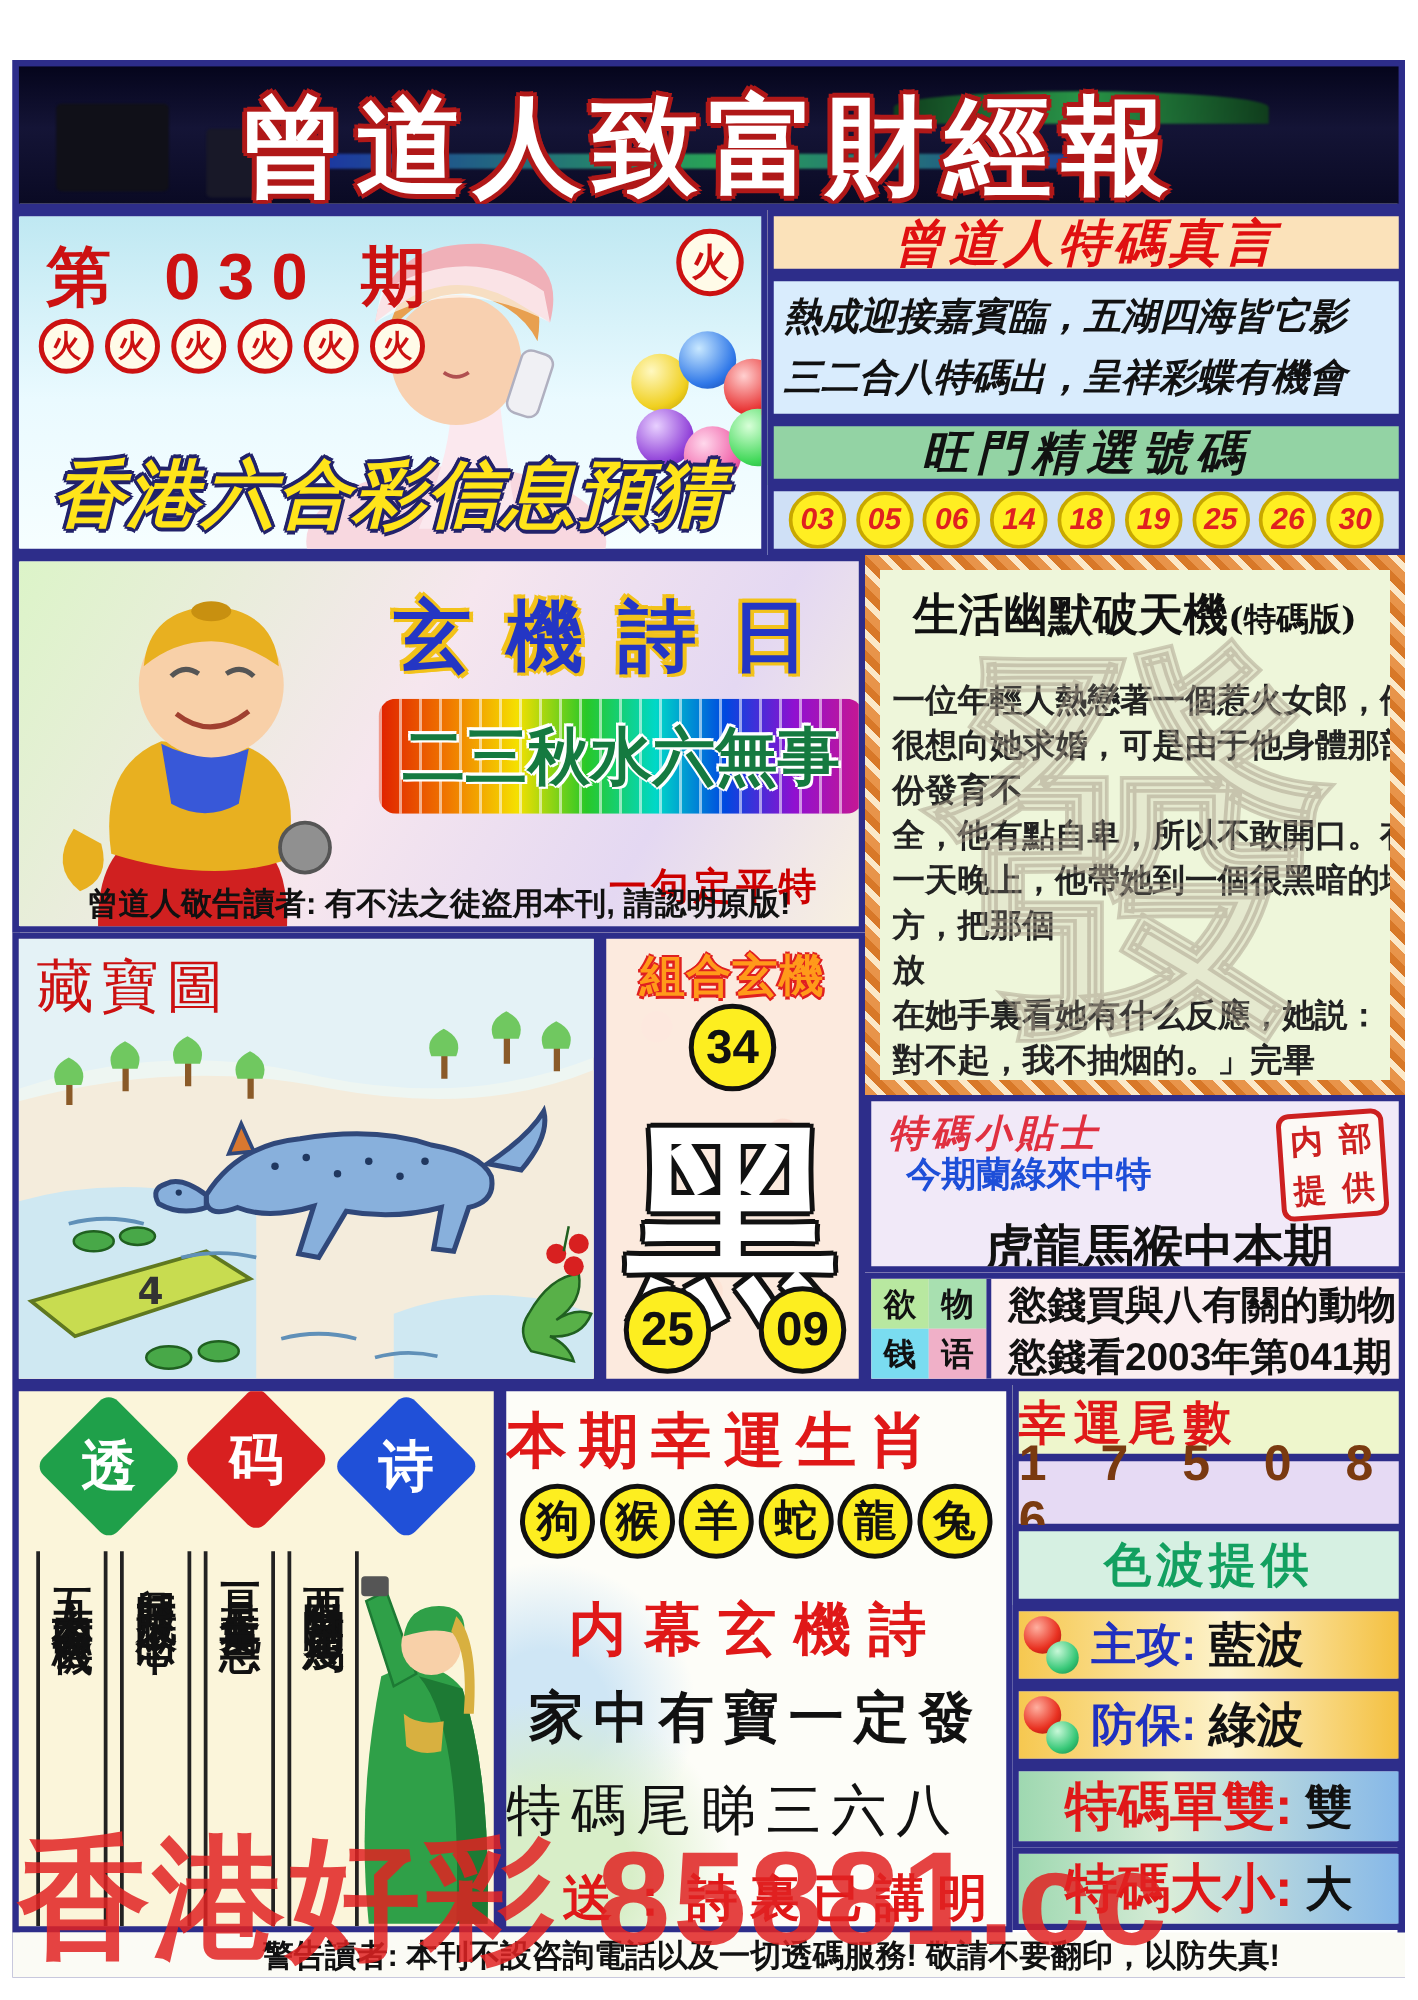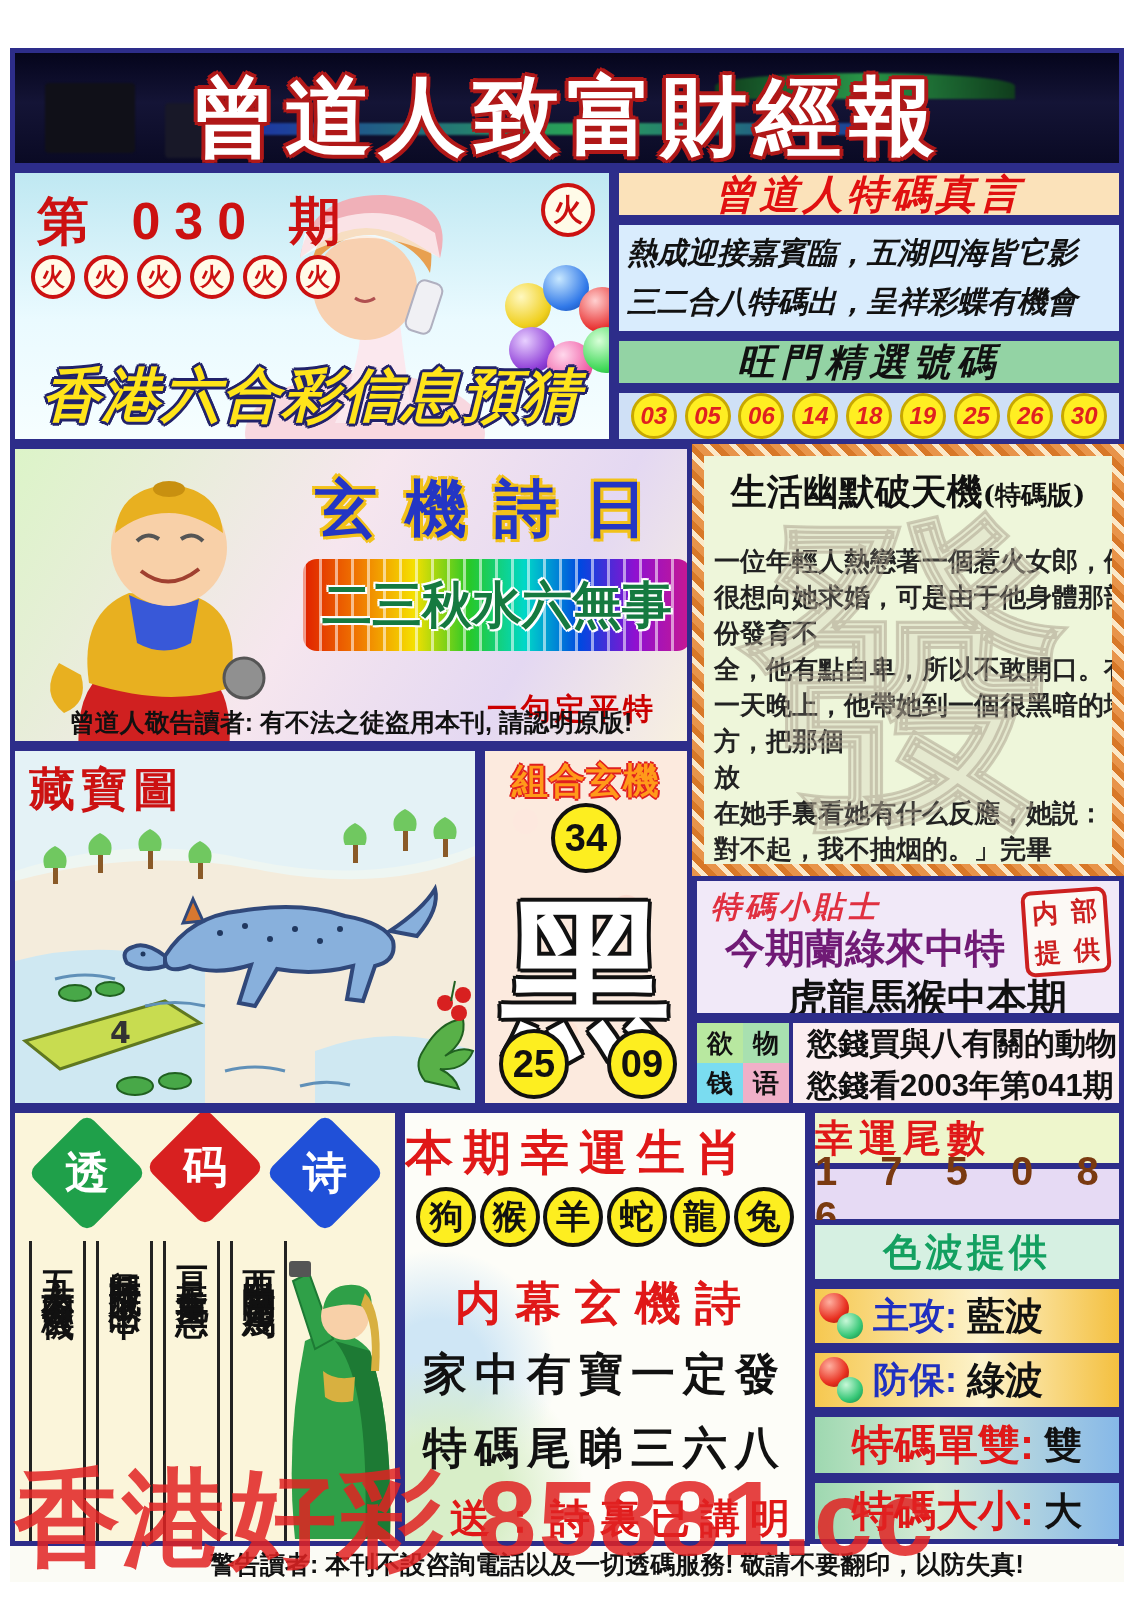--- a/index.html
+++ b/index.html
@@ -76,21 +76,21 @@
   .humor-title .suffix{font-family:"DejaVu Serif",serif;font-size:26px;font-weight:bold;color:#111;}
   .humor-text{margin-top:26px;}
   .humor-text div{font-family:"DejaVu Serif",serif;font-size:26px;font-weight:bold;color:#222;
     line-height:36px;white-space:nowrap;}
   .humor-wm{position:absolute;left:50%;top:54%;transform:translate(-50%,-50%);
     font-family:"DejaVu Serif",serif;font-size:330px;font-weight:bold;
     color:rgba(190,180,160,0.18);-webkit-text-stroke:3px rgba(170,160,140,0.5);pointer-events:none;}
 
   
   .treasure{left:10px;top:746px;width:470px;height:362px;background:#f3ecdc;}
-  .treasure-title{position:absolute;left:14px;top:8px;font-size:46px;font-weight:bold;color:#cc1111;
+  .treasure-title{position:absolute;left:14px;top:8px;font-size:46px;font-weight:normal;color:#cc1111;
     letter-spacing:6px;z-index:3;font-family:"DejaVu Serif",serif;}
   .treasure svg{position:absolute;left:0;top:0;}
 
   
   .combo{left:480px;top:746px;width:212px;height:362px;
     background:radial-gradient(circle at 20% 20%,#fde8de 0 12px,transparent 13px),
                radial-gradient(circle at 70% 45%,#fbdcd0 0 14px,transparent 15px),
                radial-gradient(circle at 40% 80%,#fde4d6 0 12px,transparent 13px),#fceade;}
   .combo-title{position:absolute;left:0;right:0;top:6px;text-align:center;font-size:36px;font-weight:bold;
     color:#ff9a1a;white-space:nowrap;letter-spacing:1px;
@@ -101,21 +101,21 @@
   .combo-char{position:absolute;left:0;right:0;top:116px;text-align:center;
     font-family:"DejaVu Serif",serif;font-size:170px;font-weight:bold;color:#fff;
     text-shadow:-4px 0 #111,4px 0 #111,0 -4px #111,0 4px #111,
                 -3px -3px #111,3px 3px #111,-3px 3px #111,3px -3px #111;}
 
   
   .tips{left:692px;top:876px;width:432px;height:142px;background:#f1e9f8;}
   .tips-title{position:absolute;left:14px;top:6px;color:#e03040;font-size:30px;font-weight:bold;
     font-style:italic;letter-spacing:4px;}
   .tips-line1{position:absolute;left:28px;top:40px;font-family:"DejaVu Serif",serif;
-    font-size:40px;font-weight:bold;color:#701a75;white-space:nowrap;}
+    font-size:28px;font-weight:bold;color:#1d4ed8;white-space:nowrap;}
   .tips-line2{position:absolute;left:90px;top:90px;font-family:"DejaVu Serif",serif;
     font-size:40px;font-weight:bold;color:#111;white-space:nowrap;}
   .stamp{position:absolute;right:10px;top:8px;width:86px;height:86px;border:4px solid #cc2020;
     border-radius:10px;background:rgba(255,252,244,.8);transform:rotate(-4deg);
     display:grid;grid-template-columns:1fr 1fr;box-sizing:border-box;}
   .stamp span{display:flex;align-items:center;justify-content:center;color:#cc2020;
     font-size:26px;font-weight:bold;font-family:"DejaVu Serif",serif;}
 
   
   .yuqian{left:692px;top:1018px;width:432px;height:90px;background:#fbeef0;display:flex;}
@@ -145,22 +145,22 @@
   .lucky-title{position:absolute;left:0;right:0;top:8px;text-align:left;color:#e01818;
     font-size:48px;font-weight:bold;letter-spacing:10px;white-space:nowrap;}
   .zodiac-row{position:absolute;left:8px;right:8px;top:74px;display:flex;justify-content:space-evenly;}
   .zod{width:60px;height:60px;border-radius:50%;background:#fdee20;border:4px solid #111;
     box-sizing:border-box;display:flex;align-items:center;justify-content:center;
     color:#111;font-size:34px;font-weight:bold;font-family:"DejaVu Serif",serif;}
   .lucky-sub{position:absolute;left:0;right:0;top:160px;text-align:center;color:#e01818;
     font-size:46px;font-weight:bold;letter-spacing:14px;white-space:nowrap;}
   .lucky-poem1{position:absolute;left:0;right:0;top:232px;text-align:center;color:#111;
     font-size:44px;font-weight:bold;letter-spacing:8px;white-space:nowrap;font-family:"DejaVu Serif",serif;}
-  .lucky-poem2{position:absolute;left:0;right:0;top:306px;text-align:center;color:#111;
-    font-size:44px;font-weight:bold;letter-spacing:8px;white-space:nowrap;font-family:"DejaVu Serif",serif;}
+  .lucky-poem2{position:absolute;left:0;right:0;top:306px;text-align:left;color:#111;
+    font-size:44px;font-weight:normal;letter-spacing:8px;white-space:nowrap;font-family:"DejaVu Serif",serif;}
   .lucky-gift{position:absolute;left:16px;right:0;top:378px;text-align:center;color:#e01818;
     font-size:40px;font-weight:bold;letter-spacing:10px;white-space:nowrap;padding-left:24px;}
 
   
   .side-row{left:810px;width:314px;display:flex;align-items:center;box-sizing:border-box;
     border:5px solid #2d2d8a;position:absolute;}
   .sr-tail{top:1108px;height:60px;background:#eef6cc;justify-content:flex-start;}
   .sr-tail span{color:#e01818;font-size:38px;font-weight:bold;letter-spacing:6px;}
   .sr-digits{top:1164px;height:60px;background:#e6daf4;justify-content:center;}
   .sr-digits span{color:#7a3a10;font-size:40px;font-weight:bold;letter-spacing:16px;}

